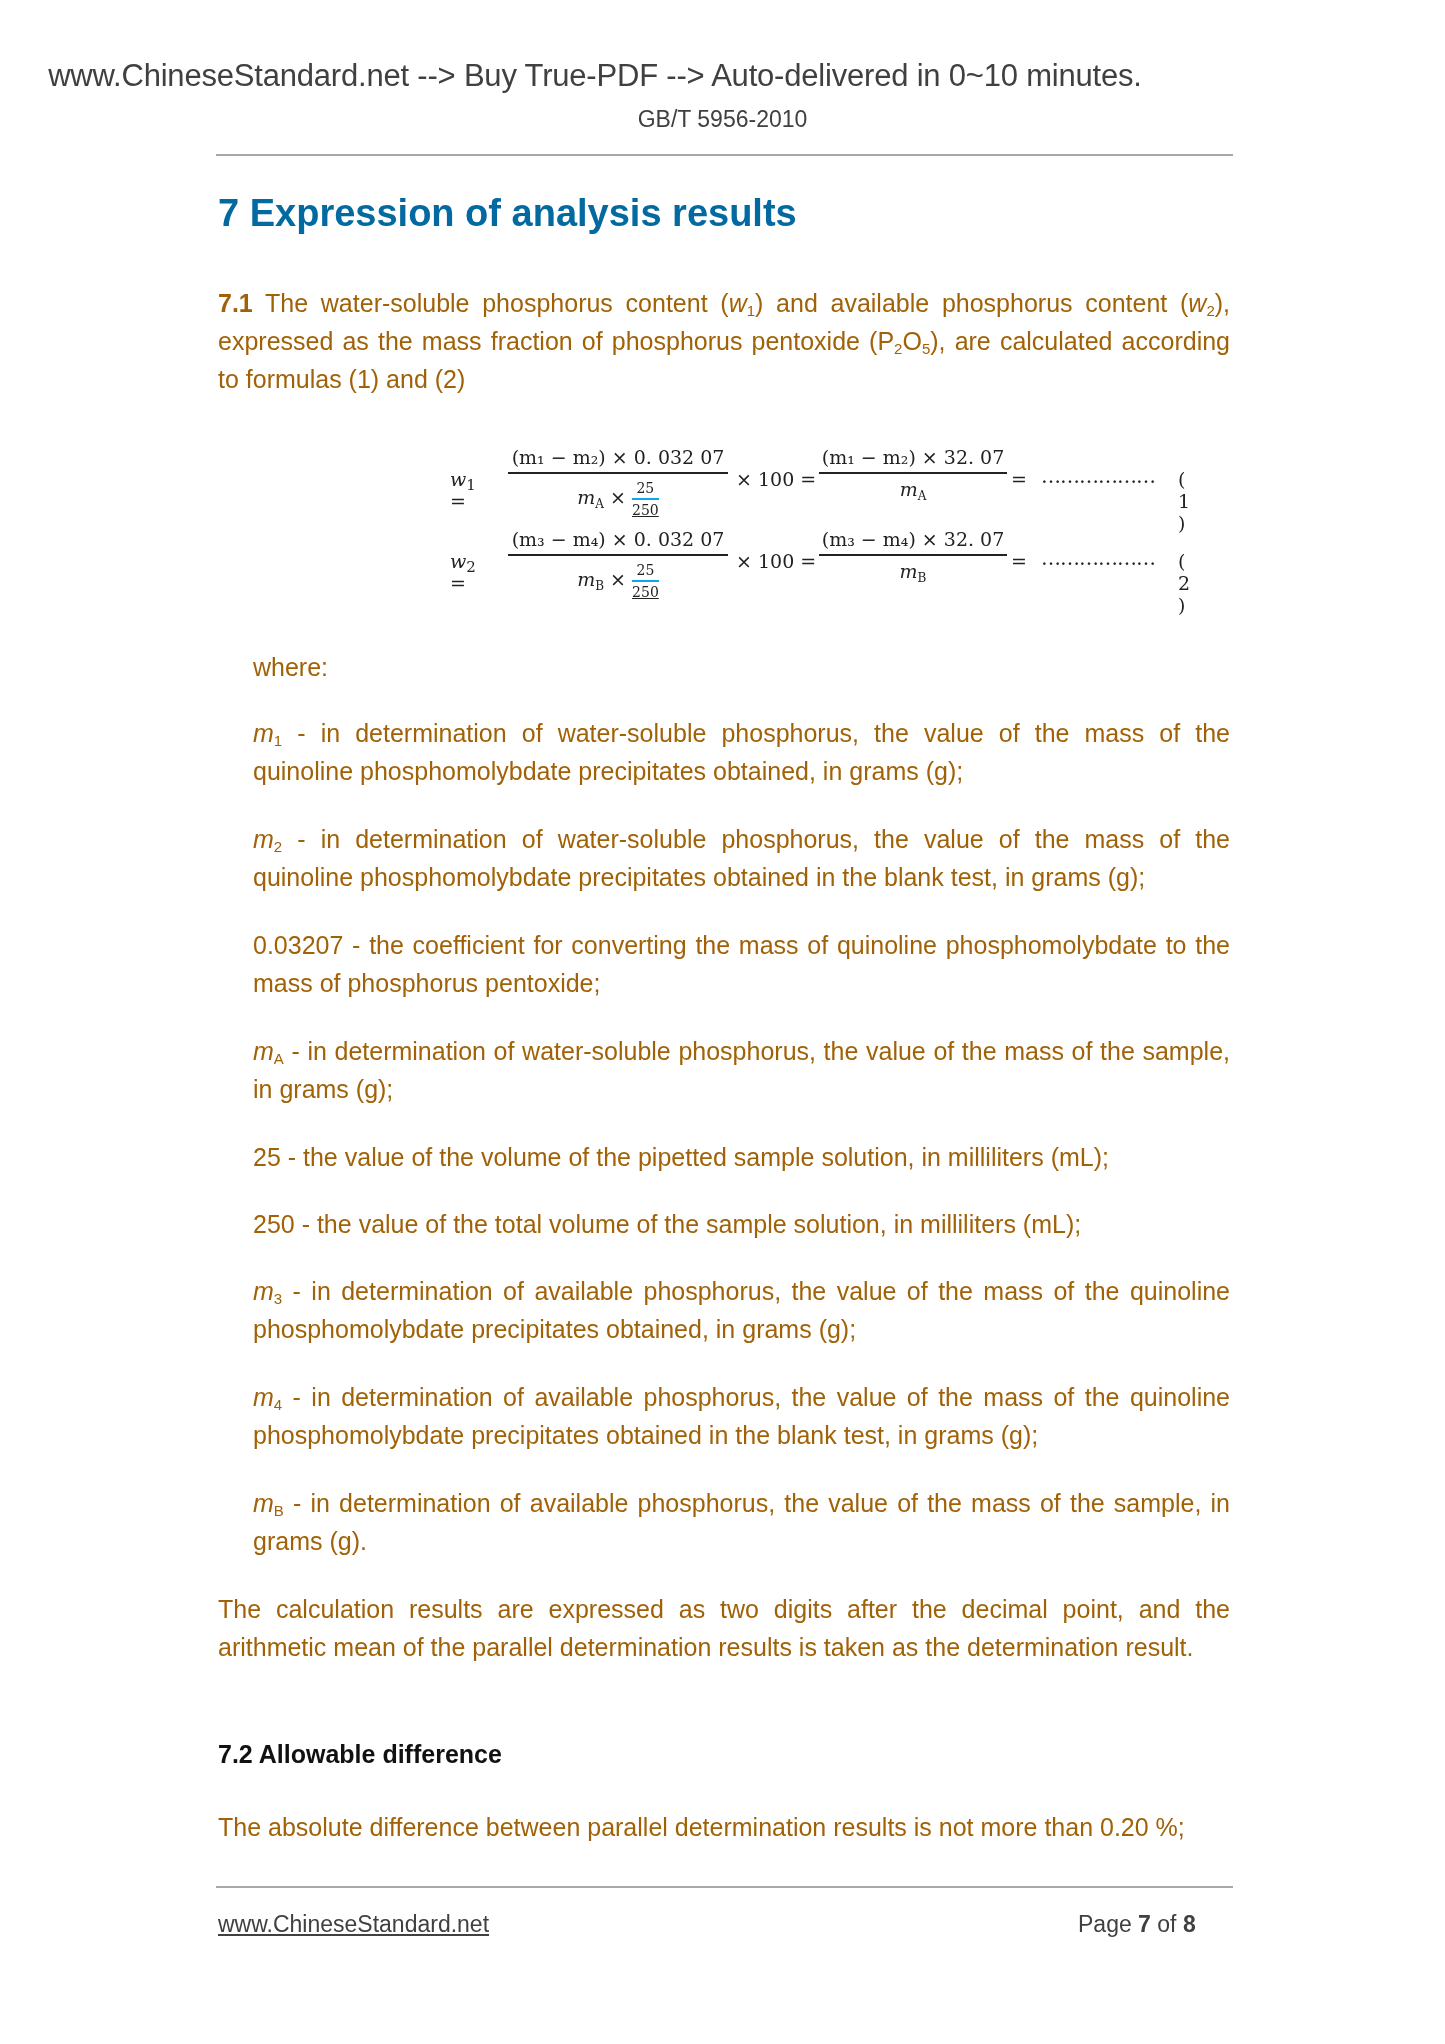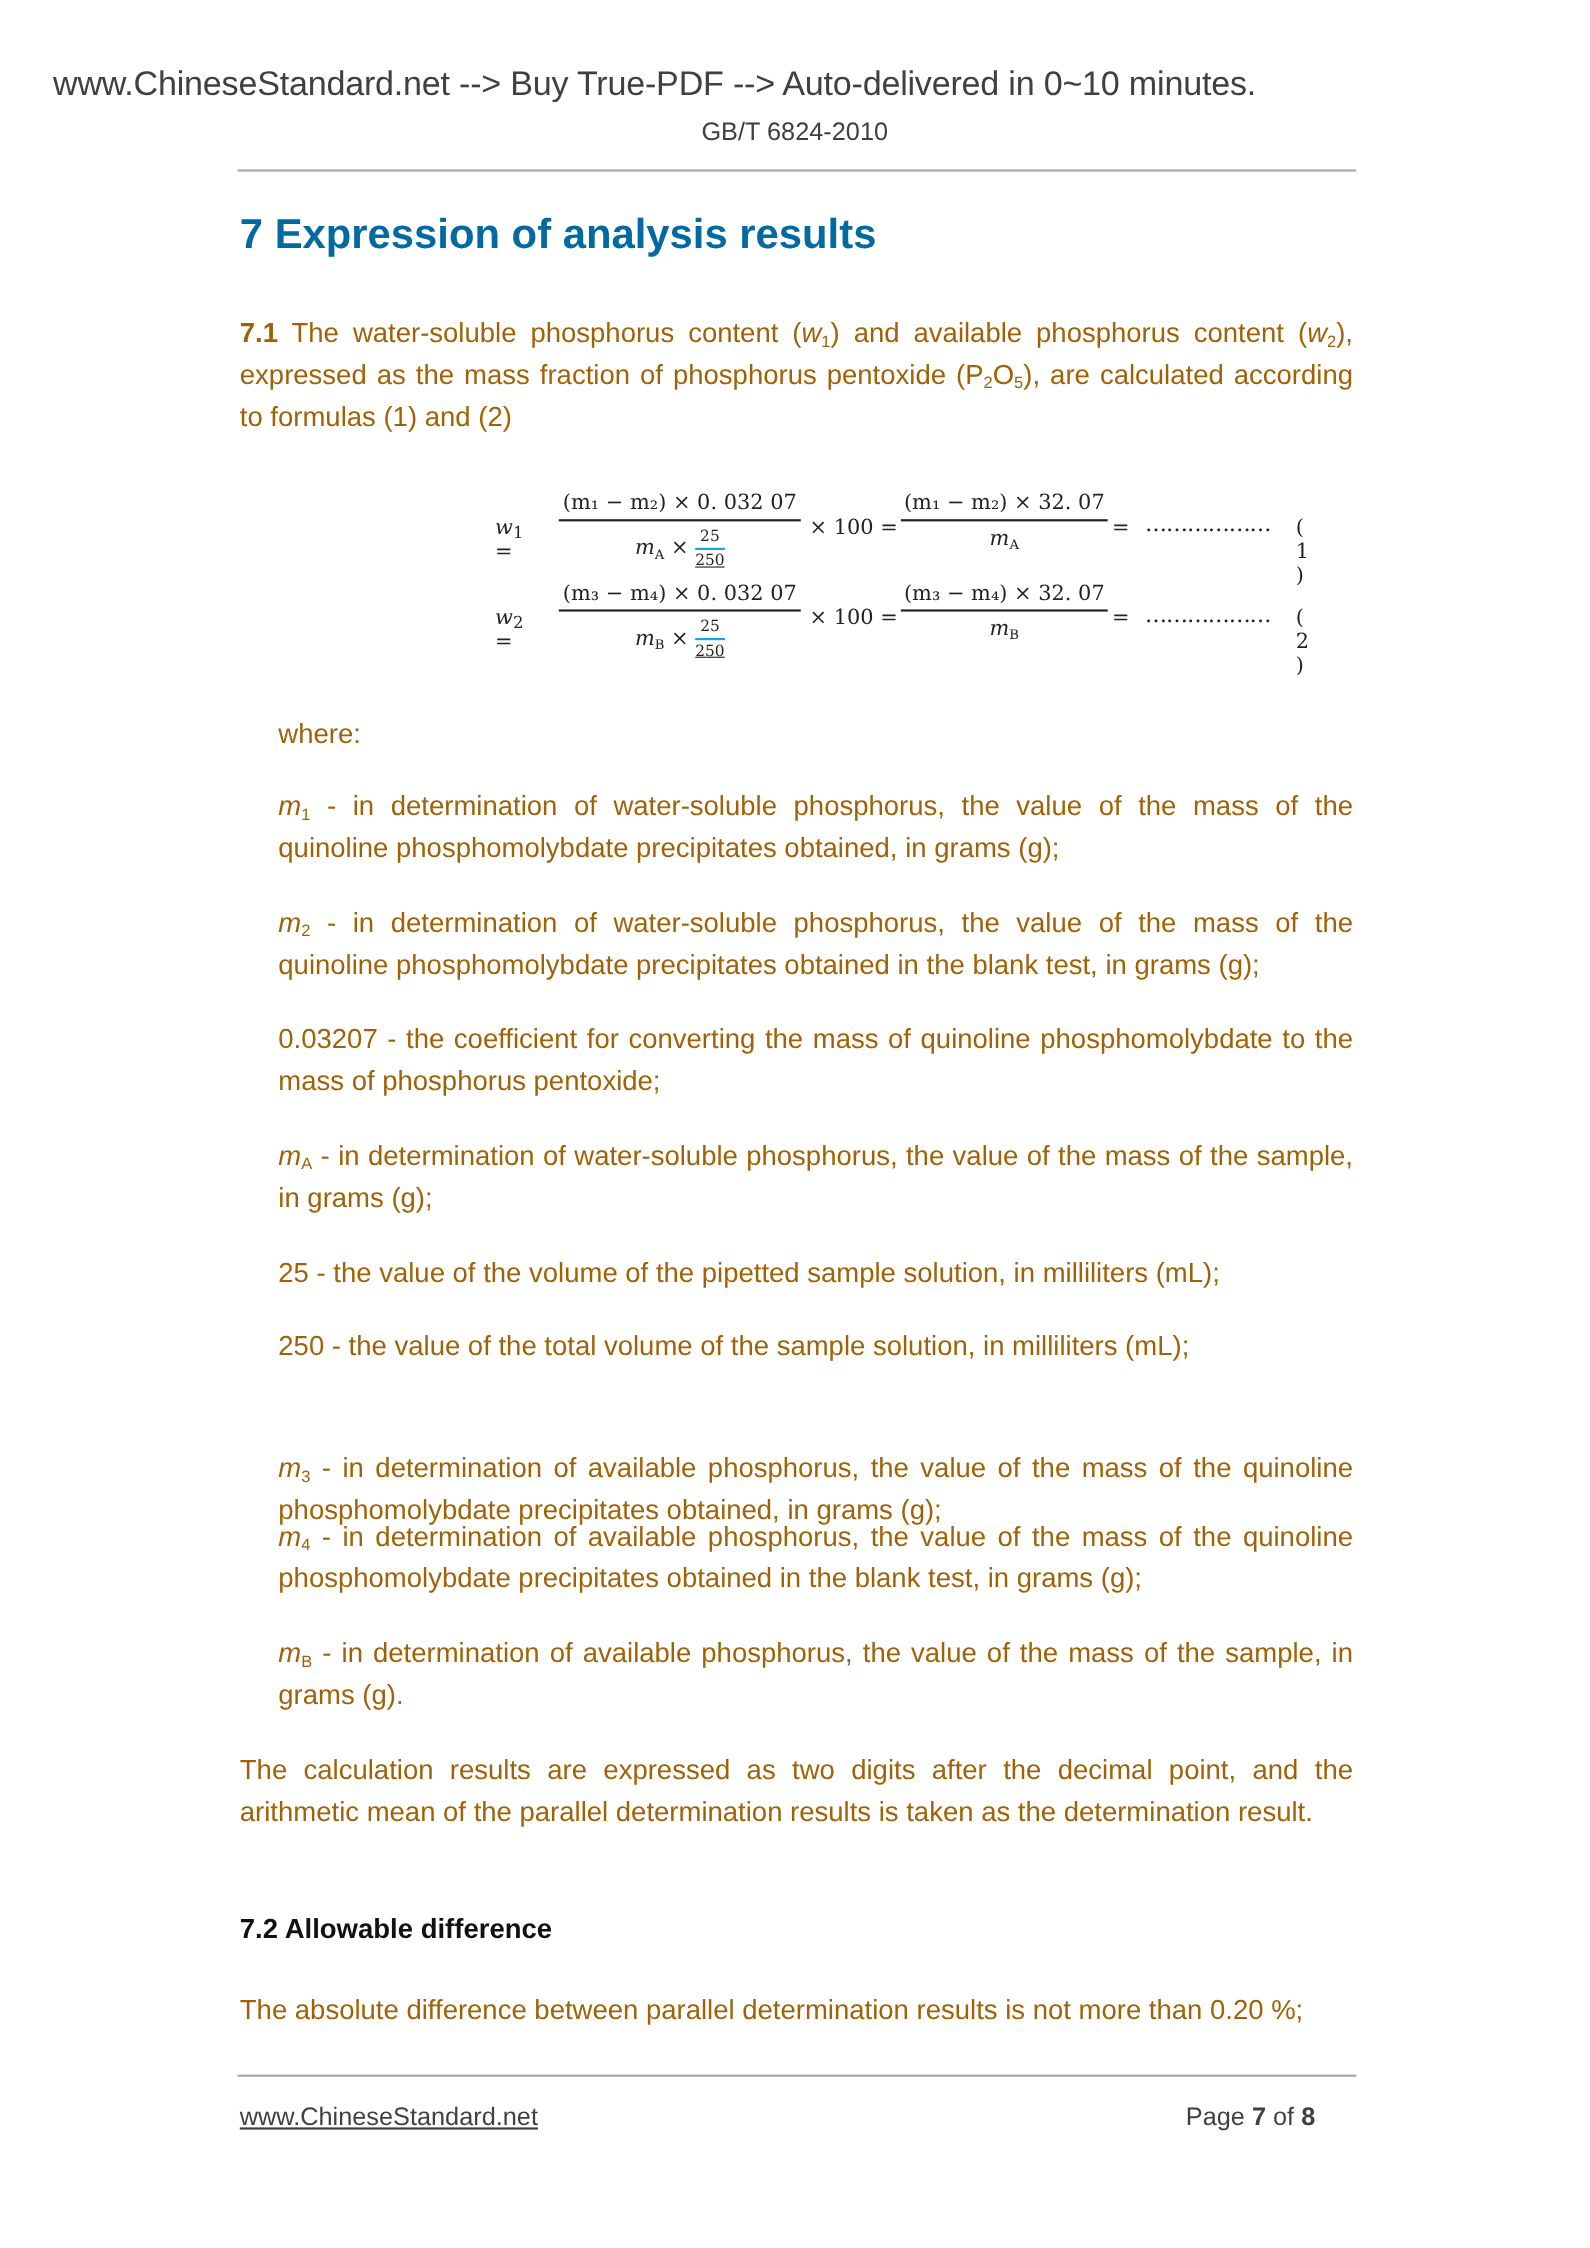--- a/index.html
+++ b/index.html
@@ -36,21 +36,21 @@
   .formula .eqno { position:absolute; top:22px; left:728px; }
 
   .footer-link { position:absolute; top:1911px; left:218px; font-size:23px; color:#404040; text-decoration:underline; }
   .footer-page { position:absolute; top:1911px; left:1078px; font-size:23px; color:#404040; }
   .footer-page b { font-weight:bold; }
 </style>
 </head>
 <body>
 
 <div class="hdr-line1">www.ChineseStandard.net --&gt; Buy True-PDF --&gt; Auto-delivered in 0~10 minutes.</div>
-<div class="hdr-line2">GB/T 6824-2010</div>
+<div class="hdr-line2">GB/T 5956-2010</div>
 <div class="rule" style="top:154px;"></div>
 
 <div class="h1">7 Expression of analysis results</div>
 
 <div class="para last-line-left" style="top:284px;">
   <b>7.1</b><span> The water-soluble phosphorus content (</span><i>w</i><sub>1</sub><span>) and available phosphorus content (</span><i>w</i><sub>2</sub><span>), expressed as the mass fraction of phosphorus pentoxide (P</span><sub>2</sub><span>O</span><sub>5</sub><span>), are calculated according to formulas (1) and (2)</span>
 </div>
 
 <div class="formula" style="top:446px;">
   <span class="lhs"><i>w</i><sub>1</sub> =</span>
@@ -89,21 +89,21 @@
 </div>
 
 <div class="para ind" style="top:648px;">where:</div>
 
 <div class="para ind last-line-left" style="top:714px;"><i>m</i><sub>1</sub><span> - in determination of water-soluble phosphorus, the value of the mass of the quinoline phosphomolybdate precipitates obtained, in grams (g);</span></div>
 <div class="para ind last-line-left" style="top:820px;"><i>m</i><sub>2</sub><span> - in determination of water-soluble phosphorus, the value of the mass of the quinoline phosphomolybdate precipitates obtained in the blank test, in grams (g);</span></div>
 <div class="para ind last-line-left" style="top:926px;"><span>0.03207 - the coefficient for converting the mass of quinoline phosphomolybdate to the mass of phosphorus pentoxide;</span></div>
 <div class="para ind last-line-left" style="top:1032px;"><i>m</i><sub>A</sub><span> - in determination of water-soluble phosphorus, the value of the mass of the sample, in grams (g);</span></div>
 <div class="para ind last-line-left" style="top:1138px;"><span>25 - the value of the volume of the pipetted sample solution, in milliliters (mL);</span></div>
 <div class="para ind last-line-left" style="top:1205px;"><span>250 - the value of the total volume of the sample solution, in milliliters (mL);</span></div>
-<div class="para ind last-line-left" style="top:1272px;margin-top:44px;"><i>m</i><sub>3</sub><span> - in determination of available phosphorus, the value of the mass of the quinoline phosphomolybdate precipitates obtained, in grams (g);</span></div>
+<div class="para ind last-line-left" style="top:1272px;"><i>m</i><sub>3</sub><span> - in determination of available phosphorus, the value of the mass of the quinoline phosphomolybdate precipitates obtained, in grams (g);</span></div>
 <div class="para ind last-line-left" style="top:1378px;"><i>m</i><sub>4</sub><span> - in determination of available phosphorus, the value of the mass of the quinoline phosphomolybdate precipitates obtained in the blank test, in grams (g);</span></div>
 <div class="para ind last-line-left" style="top:1484px;"><i>m</i><sub>B</sub><span> - in determination of available phosphorus, the value of the mass of the sample, in grams (g).</span></div>
 
 <div class="para last-line-left" style="top:1590px;">The calculation results are expressed as two digits after the decimal point, and the arithmetic mean of the parallel determination results is taken as the determination result.</div>
 
 <div class="h2" style="top:1740px;">7.2 Allowable difference</div>
 <div class="para last-line-left" style="top:1808px;">The absolute difference between parallel determination results is not more than 0.20 %;</div>
 
 <div class="rule" style="top:1886px;"></div>
 <a class="footer-link">www.ChineseStandard.net</a>

